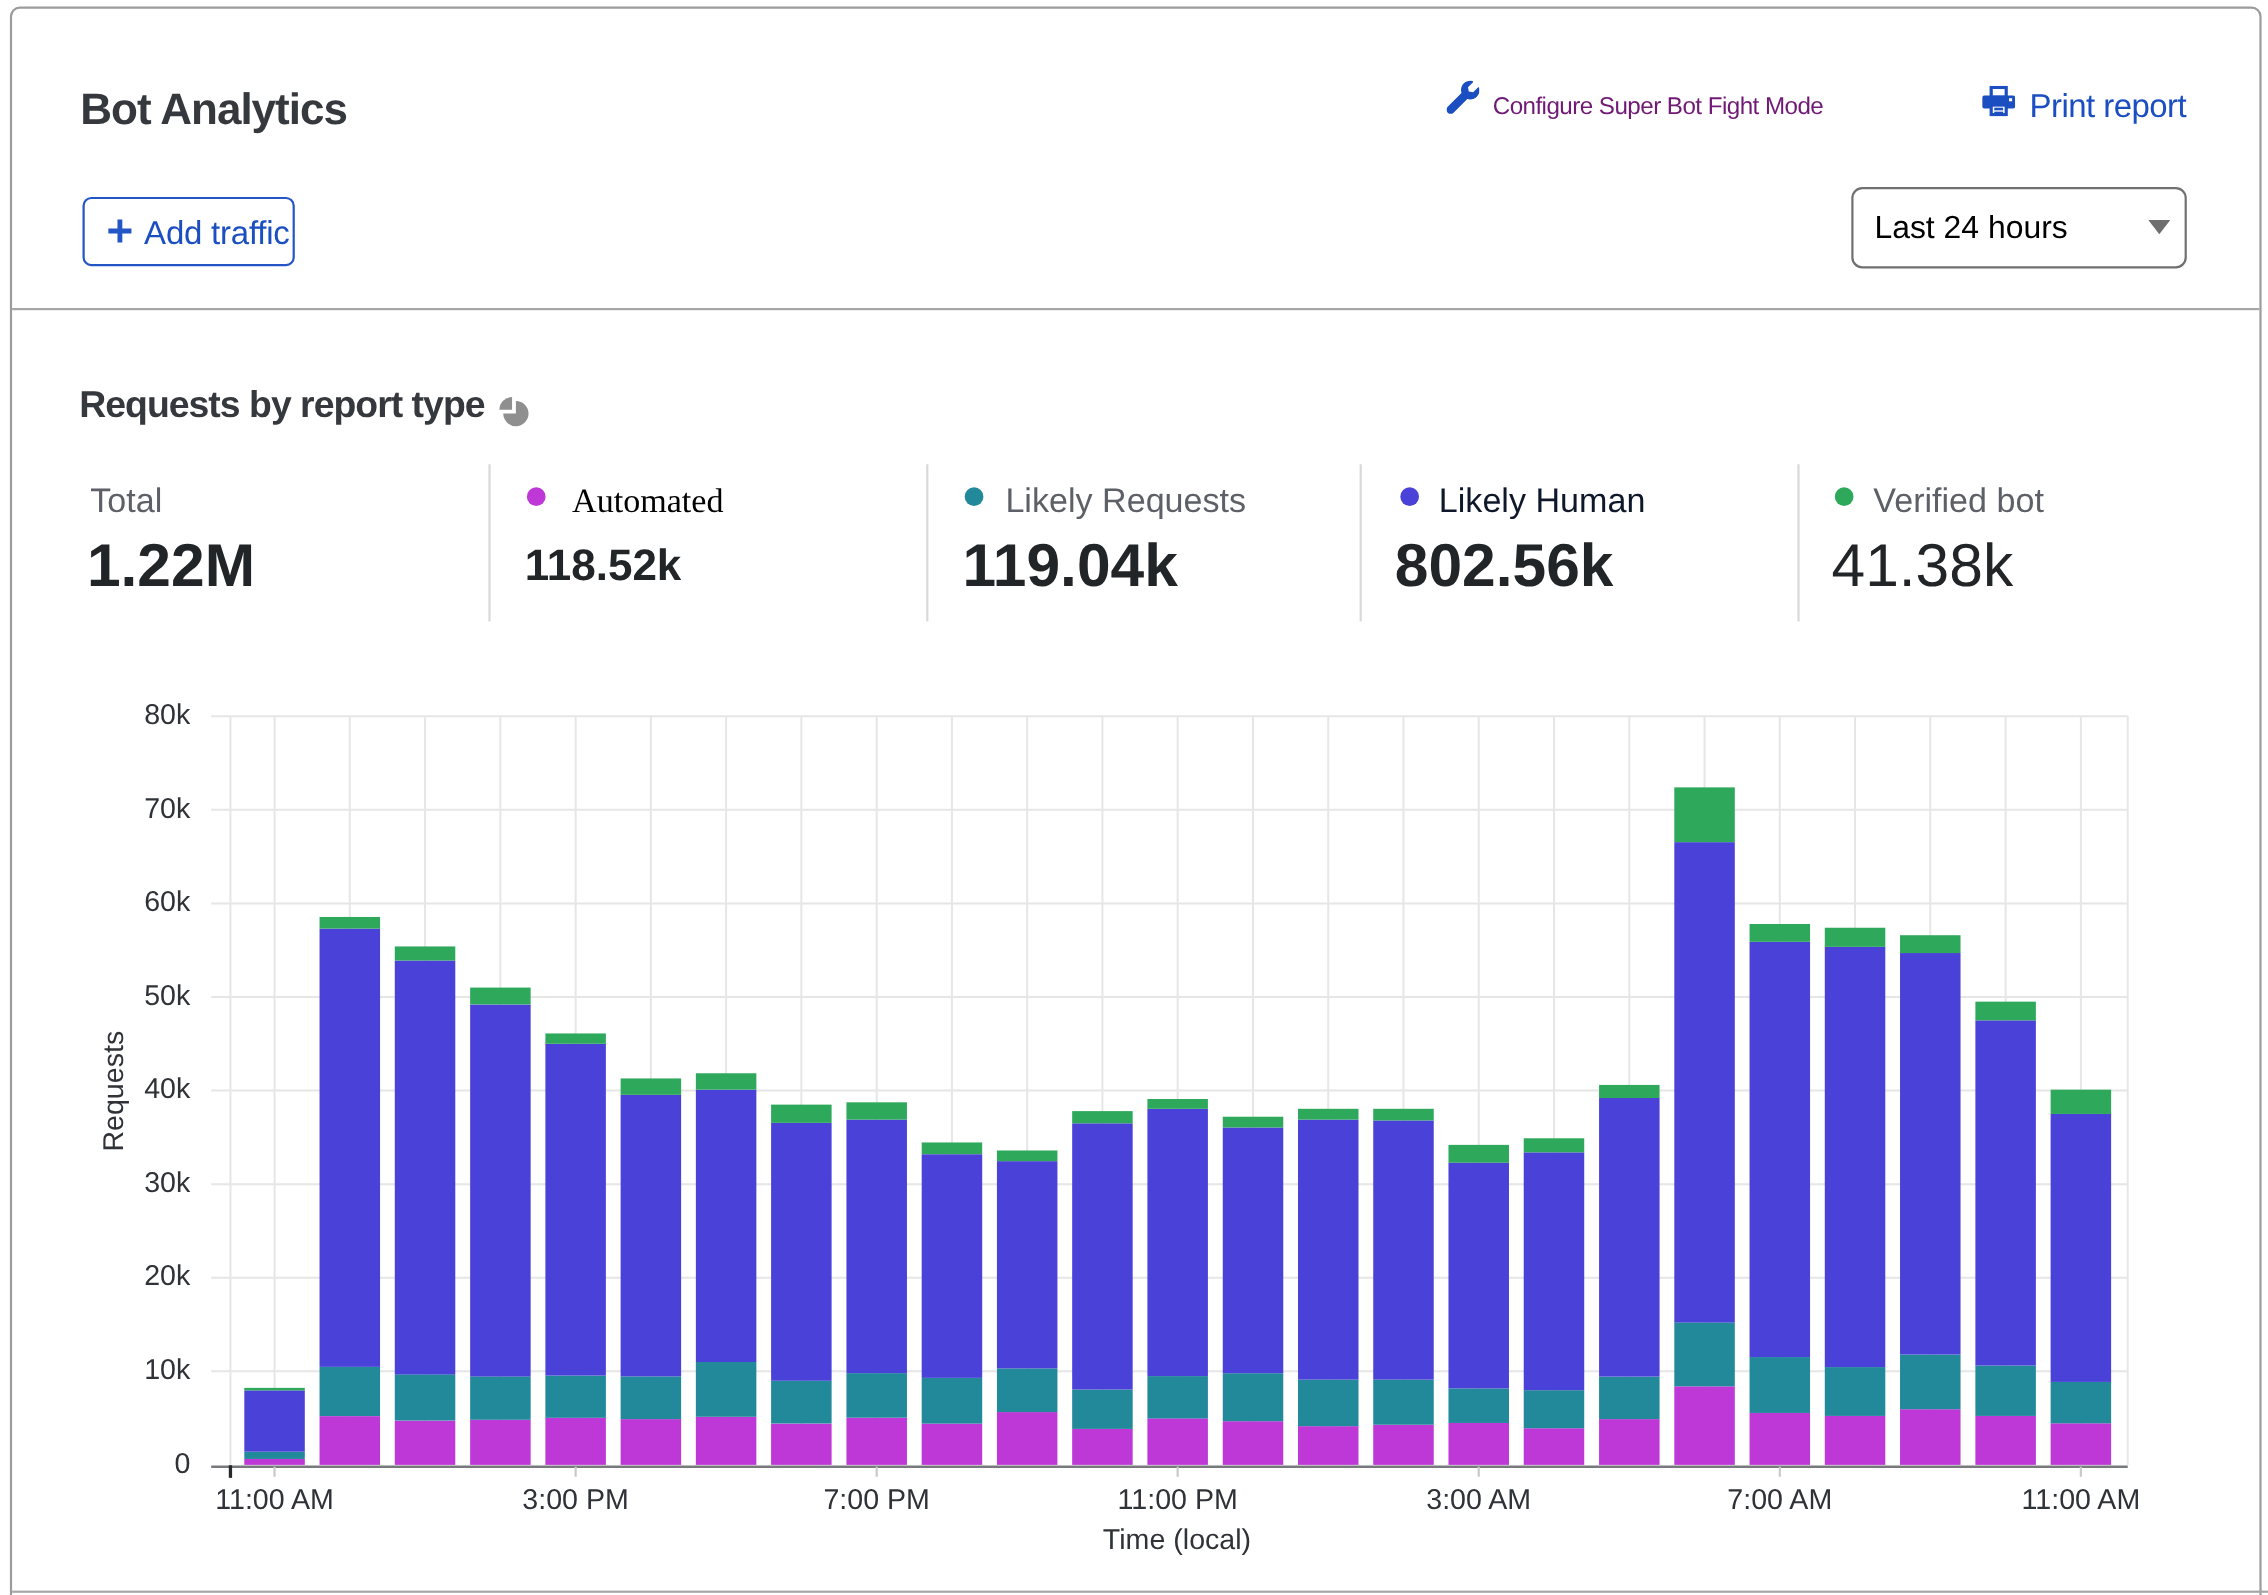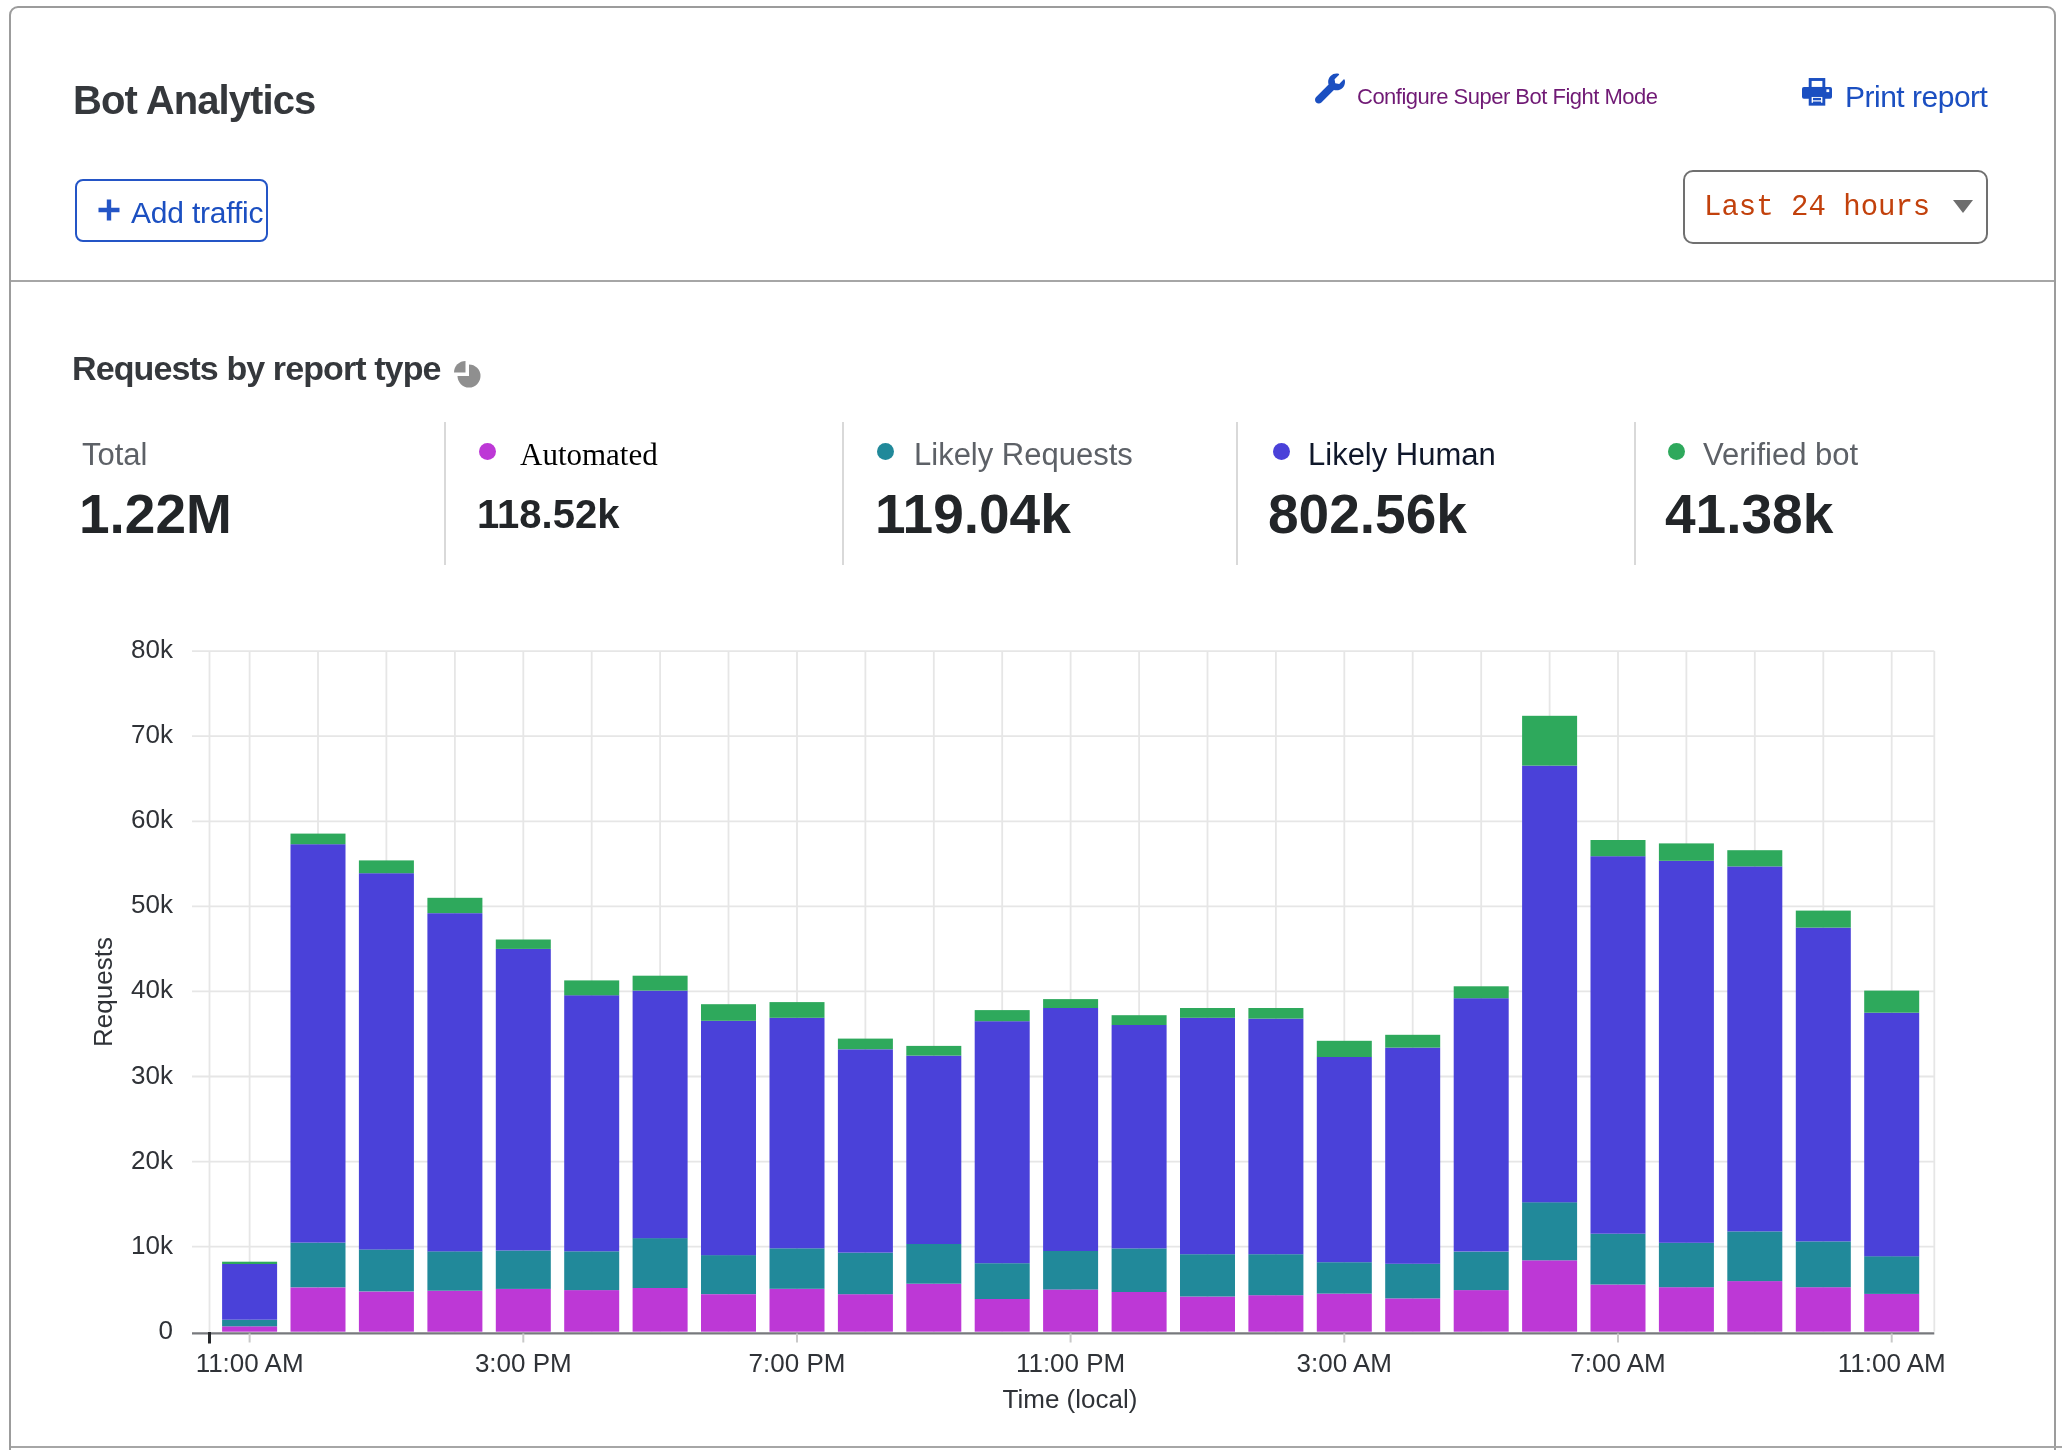--- a/index.html
+++ b/index.html
@@ -29,21 +29,21 @@
   </svg>
 <div class="abs" style="left:1845px; top:81.5px; font-size:30px; letter-spacing:-0.5px; color:#1b4fc1; line-height:30px;">Print report</div>
 
 <div class="abs" style="left:74.5px; top:178.5px; width:193px; height:63.5px; border:2.5px solid #2455c6; border-radius:8px;"></div>
 <svg class="abs" width="24" height="24" viewBox="0 0 24 24" style="left:96.5px;top:198px;">
     <path d="M12 1.5 V22.5 M1.5 12 H22.5" stroke="#2455c6" stroke-width="4.4"></path>
   </svg>
 <div class="abs" style="left:131px; top:198px; font-size:30px; letter-spacing:-0.2px; color:#1b4fc1; line-height:30px;">Add traffic</div>
 
 <div class="abs" style="left:1683px; top:170px; width:305px; height:74px; border:2px solid #707070; border-radius:10px;"></div>
-<div class="abs" style="left:1704px; top:193px; font-size:29px; color:#c2410c; line-height:29px;font-family:Liberation Mono, monospace;">Last 24 hours</div>
+<div class="abs" style="left:1704px; top:193px; font-size:29px; color:#000000; line-height:29px;">Last 24 hours</div>
 <svg class="abs" width="20" height="13" viewBox="0 0 20 13" style="left:1953px;top:200px;">
     <path d="M0 0 H20 L10 13 Z" fill="#6e6e6e"></path>
   </svg>
 
 <div class="abs" style="left:72px; top:352px; font-size:34px; font-weight:bold; letter-spacing:-0.9px; color:#35383c; line-height:32px;">Requests by report type</div>
 <svg width="46" height="46" viewBox="0 0 46 46" style="position:absolute;left:446px;top:353px;">
     <path fill="#8f8f8f" d="M23 23 L23 11.5 A11.5 11.5 0 1 1 11.5 23 Z"></path>
     <path fill="#8f8f8f" d="M19.5 19.5 L19.5 8 A11.5 11.5 0 0 0 8 19.5 Z"></path>
   </svg>
 
@@ -61,21 +61,21 @@
 <div class="abs" style="left:875px; top:487px; font-size:55px; font-weight:bold; color:#222528; line-height:55px;">119.04k</div>
 
 <div class="abs" style="left:1236px; top:422px; width:2px; height:143px; background:#d9d9d9;"></div>
 <div class="abs" style="left:1273px; top:443px; width:17px; height:17px; border-radius:50%; background:#4a41d9;"></div>
 <div class="abs" style="left:1308px; top:439px; font-size:31px; color:#0f172a; line-height:31px;">Likely Human</div>
 <div class="abs" style="left:1268px; top:487px; font-size:55px; font-weight:bold; color:#222528; line-height:55px;">802.56k</div>
 
 <div class="abs" style="left:1634px; top:422px; width:2px; height:143px; background:#d9d9d9;"></div>
 <div class="abs" style="left:1668px; top:443px; width:17px; height:17px; border-radius:50%; background:#2ea95c;"></div>
 <div class="abs" style="left:1703px; top:439px; font-size:31px; color:#5d6167; line-height:31px;">Verified bot</div>
-<div class="abs" style="left:1665px; top:487px; font-size:55px; font-weight:bold; color:#222528; line-height:55px;">41.38k</div>
+<div class="abs" style="left:1665px; top:487px; font-size:55px; font-weight:normal; color:#222528; line-height:55px;">41.38k</div>
 
 <svg width="2062" height="850" viewBox="0 600 2062 850" style="position:absolute;left:0;top:600px;" font-family="Liberation Sans, sans-serif">
 <line x1="192.0" y1="1246.6" x2="1934.3" y2="1246.6" stroke="#e6e6e6" stroke-width="1.8"></line>
 <line x1="192.0" y1="1161.6" x2="1934.3" y2="1161.6" stroke="#e6e6e6" stroke-width="1.8"></line>
 <line x1="192.0" y1="1076.5" x2="1934.3" y2="1076.5" stroke="#e6e6e6" stroke-width="1.8"></line>
 <line x1="192.0" y1="991.4" x2="1934.3" y2="991.4" stroke="#e6e6e6" stroke-width="1.8"></line>
 <line x1="192.0" y1="906.4" x2="1934.3" y2="906.4" stroke="#e6e6e6" stroke-width="1.8"></line>
 <line x1="192.0" y1="821.3" x2="1934.3" y2="821.3" stroke="#e6e6e6" stroke-width="1.8"></line>
 <line x1="192.0" y1="736.2" x2="1934.3" y2="736.2" stroke="#e6e6e6" stroke-width="1.8"></line>
 <line x1="192.0" y1="651.1" x2="1934.3" y2="651.1" stroke="#e6e6e6" stroke-width="1.8"></line>

